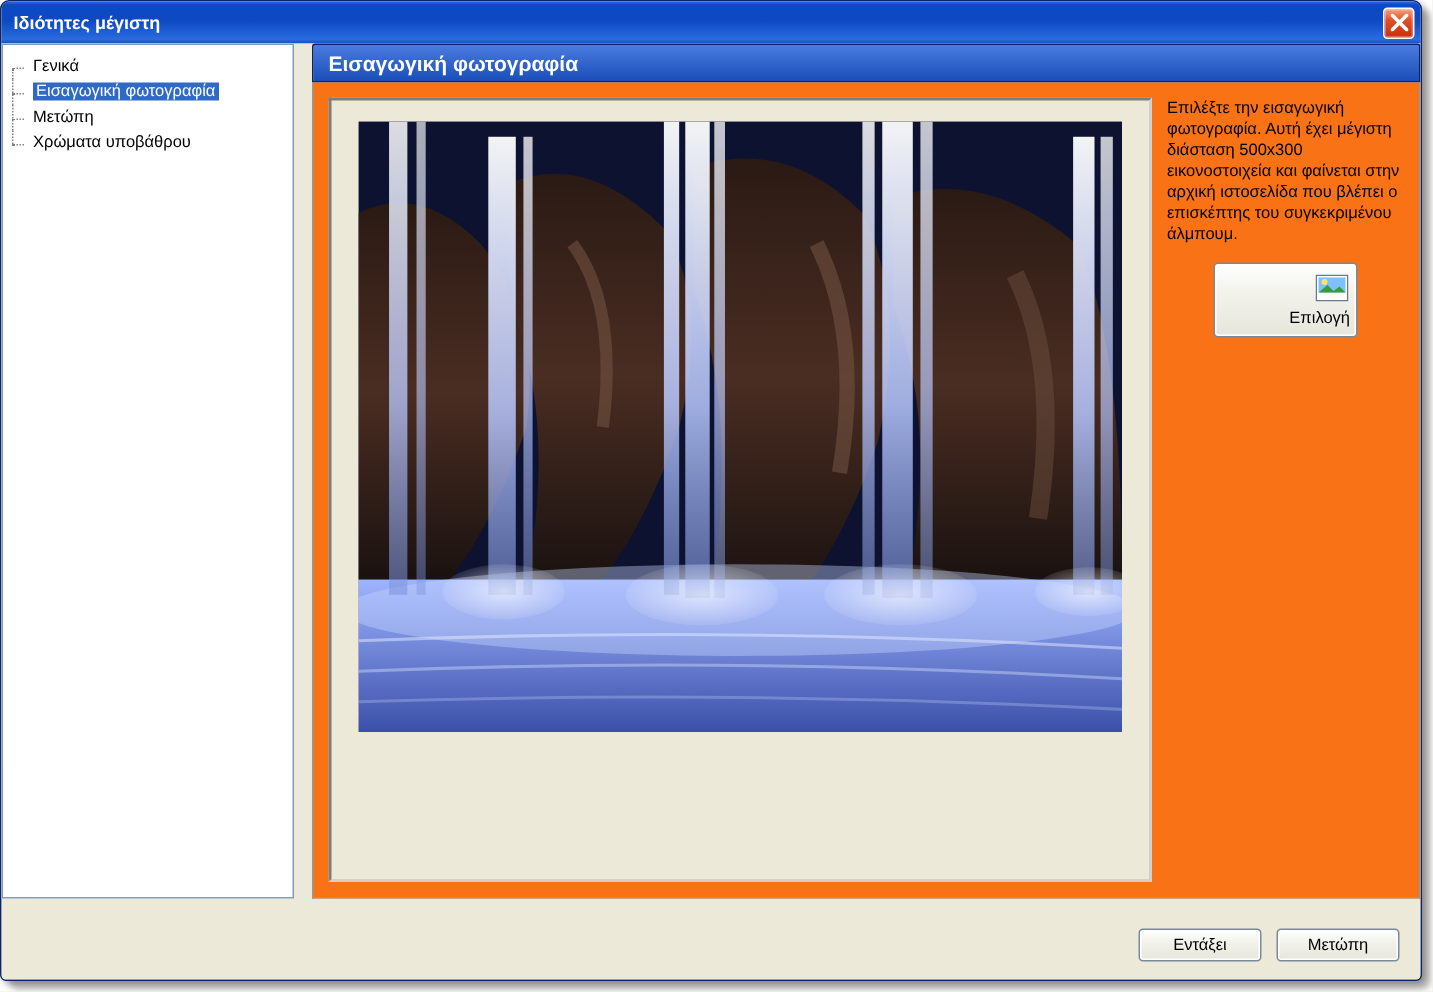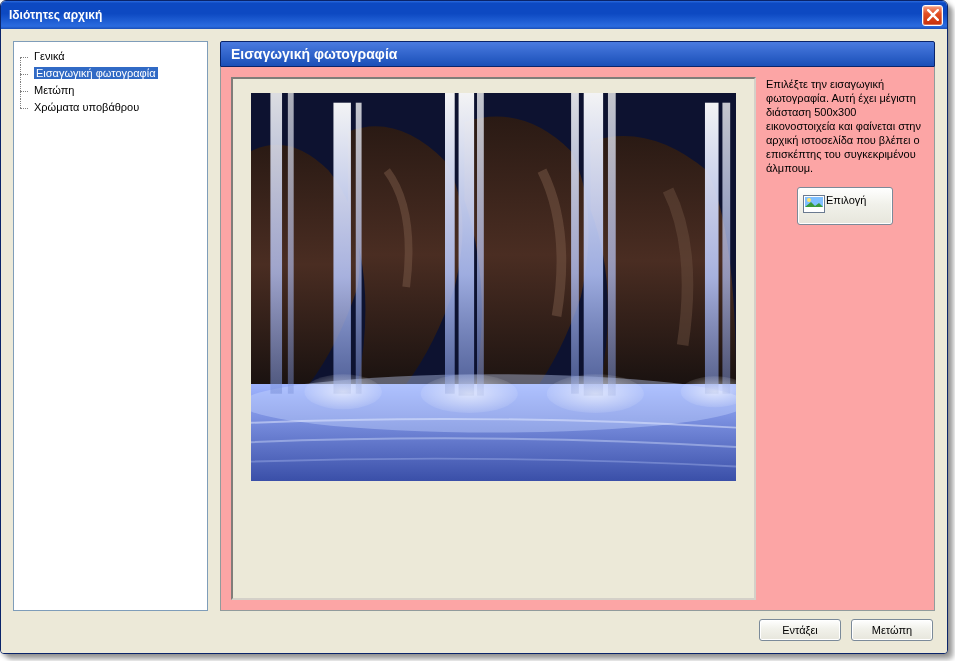--- a/index.html
+++ b/index.html
@@ -45,21 +45,21 @@
     display: flex; align-items: center; justify-content: center;
     font-weight: bold;
     cursor: pointer;
     box-shadow: inset 0 0 0 1px rgba(255,255,255,0.3);
   }
   .close-btn svg { width: 12px; height: 12px; }
   .client {
     position: absolute;
     top: 28px; left: 0; right: 0; bottom: 0;
     background: #ece9d8;
-    padding: 12px;
+    padding: 0;
   }
   .layout {
     display: flex;
     height: 570px;
     gap: 12px;
   }
   .nav-tree {
     width: 195px;
     background: #fff;
     border: 1px solid #7f9db9;
@@ -105,21 +105,21 @@
     font-weight: bold;
     font-size: 14px;
     padding: 4px 10px;
     border: 1px solid #0a246a;
     border-radius: 2px 2px 0 0;
   }
   .panel-body {
     flex: 1;
     border: 1px solid #919b9c;
     border-top: none;
-    background: #fca5a5;
+    background: #f97316;
     padding: 10px;
     display: flex;
     gap: 10px;
   }
   .image-well {
     flex: 1;
     border: 2px inset #d4d0c8;
     background: #ece9d8;
     padding: 14px 18px 28px 18px;
     display: flex;
@@ -141,22 +141,22 @@
   }
   .xp-button {
     background: linear-gradient(to bottom, #ffffff 0%, #f1f1ea 45%, #e7e6dc 100%);
     border: 1px solid #7b8a99;
     border-radius: 3px;
     padding: 6px 4px;
     margin: 0 auto 12px auto;
     width: 96px;
     cursor: pointer;
     display: flex;
-    flex-direction: row;
-    align-items: flex-start;
+    flex-direction: column;
+    align-items: flex-end;
     font-family: inherit;
     font-size: 11px;
     box-shadow: inset 0 0 0 1px #fff;
   }
   .xp-button .icon-box {
     width: 24px; height: 20px;
     margin-bottom: 4px;
     display: flex; align-items: center; justify-content: center;
   }
   .footer-buttons {
@@ -189,21 +189,21 @@
   }
 </style>
 </head>
 <body>
 
 <div class="drop-shadow"></div>
 
 <div class="window">
 
   <div class="titlebar">
-    <span class="title">Ιδιότητες αρχική</span>
+    <span class="title">Ιδιότητες μέγιστη</span>
     <div class="close-btn">
       <svg viewBox="0 0 10 10">
         <path d="M1 1 L9 9 M9 1 L1 9" stroke="#fff" stroke-width="2" stroke-linecap="round"></path>
       </svg>
     </div>
   </div>
 
   <div class="client">
     <div class="layout">
 

